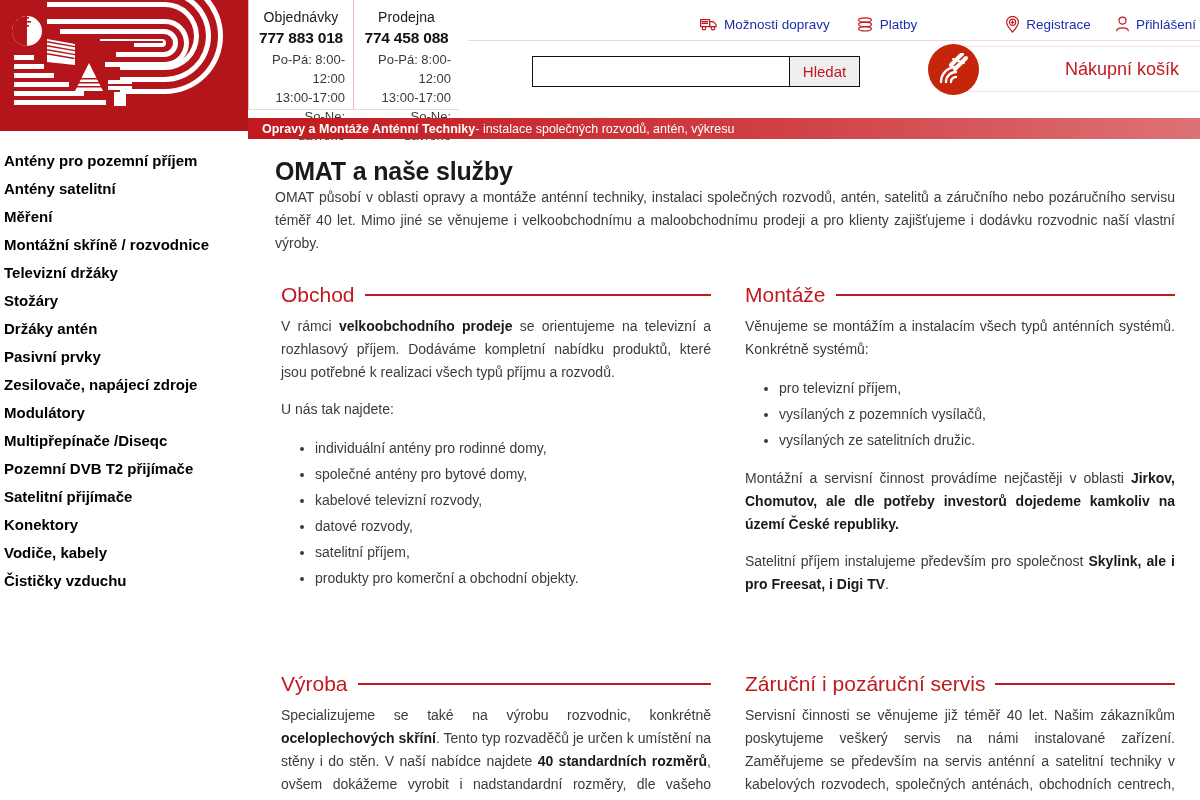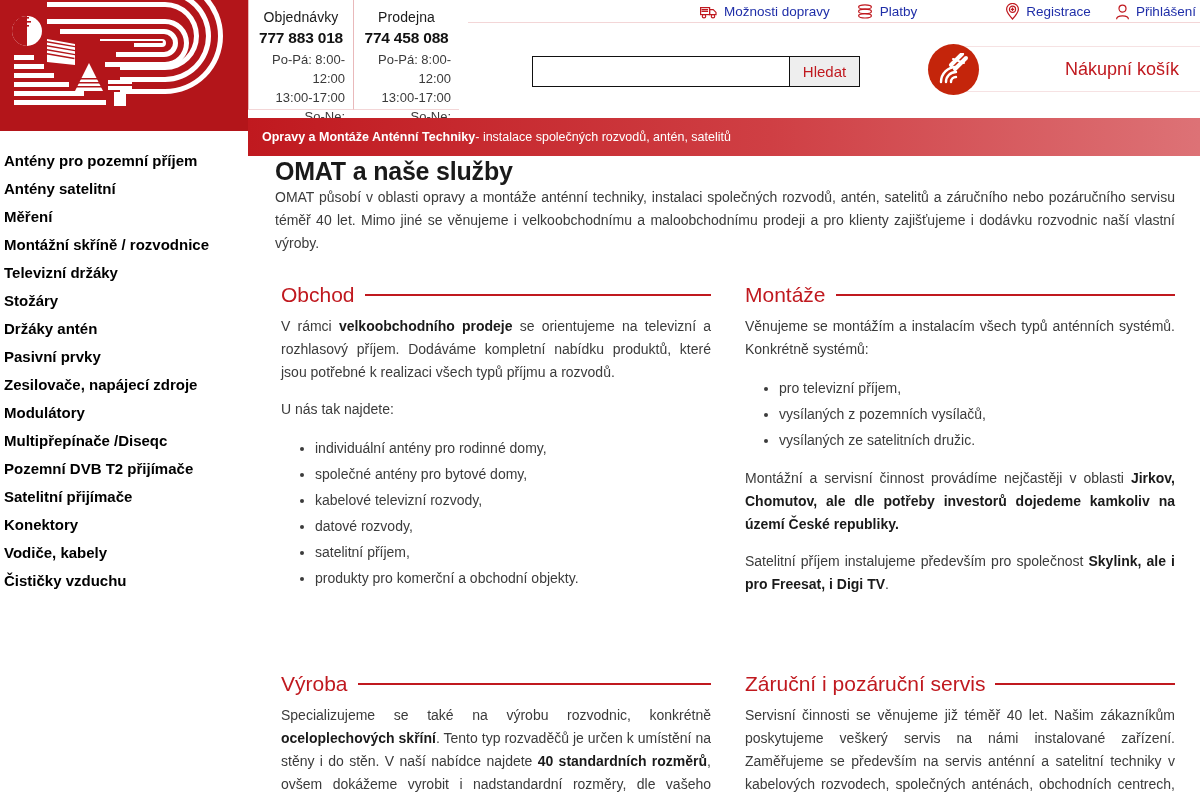--- a/index.html
+++ b/index.html
@@ -20,22 +20,22 @@
   .logo-box {
     position: absolute; left: 0; top: 0;
     width: 248px; height: 131px;
     background: #b3151a;
     overflow: hidden;
   }
   .logo-svg { display: block; }
 
   
   .top-nav {
-    position: absolute; left: 468px; top: 1px;
-    width: 732px; height: 22px;
+    position: absolute; left: 468px; top: 8px;
+    width: 732px; height: 33px;
     display: flex; align-items: center;
     border-bottom: 1px solid #f3d6d7;
     background: #fff;
   }
   .nav-item {
     display: flex; align-items: center; gap: 6px;
     color: #1f2ea8; font-size: 13.5px;
     white-space: nowrap;
     cursor: pointer;
   }
@@ -106,21 +106,21 @@
     position: absolute; left: 928px; top: 44px;
     width: 51px; height: 51px; border-radius: 50%;
     background: #c4250b;
     display: flex; align-items: center; justify-content: center;
     cursor: pointer;
   }
 
   
   .banner {
     position: absolute; left: 248px; top: 118px;
-    width: 952px; height: 38px;
+    width: 952px; height: 21px;
     background: linear-gradient(to right, #c0191f 0%, #cf3f44 55%, #dd7276 100%);
     color: #fff;
     display: flex; align-items: center;
     padding-left: 14px;
     font-size: 12.5px;
     white-space: nowrap;
   }
   .banner b { font-weight: bold; }
   .banner span.sub { font-weight: 400; }
 
@@ -325,21 +325,21 @@
         <path d="M14 29 A5 5 0 0 1 19 24"></path>
         <path d="M18 16 L29 5" stroke-width="4"></path>
         <path d="M14 12 L25 1" stroke-width="4"></path>
         <path d="M16 6 L27 10" stroke-width="2"></path>
       </svg>
     </div>
   </div>
 
   <div class="banner">
     <b>Opravy a Montáže Anténní Techniky</b>
-      <span class="sub">  - instalace společných rozvodů, antén, satelitů</span>
+      <span class="sub">  - instalace společných rozvodů, antén, výkresu</span>
   </div>
 
   <nav class="sidebar">
     <a class="side-item">Antény pro pozemní příjem</a>
     <a class="side-item">Antény satelitní</a>
     <a class="side-item">Měření</a>
     <a class="side-item">Montážní skříně / rozvodnice</a>
     <a class="side-item">Televizní držáky</a>
     <a class="side-item">Stožáry</a>
     <a class="side-item">Držáky antén</a>

